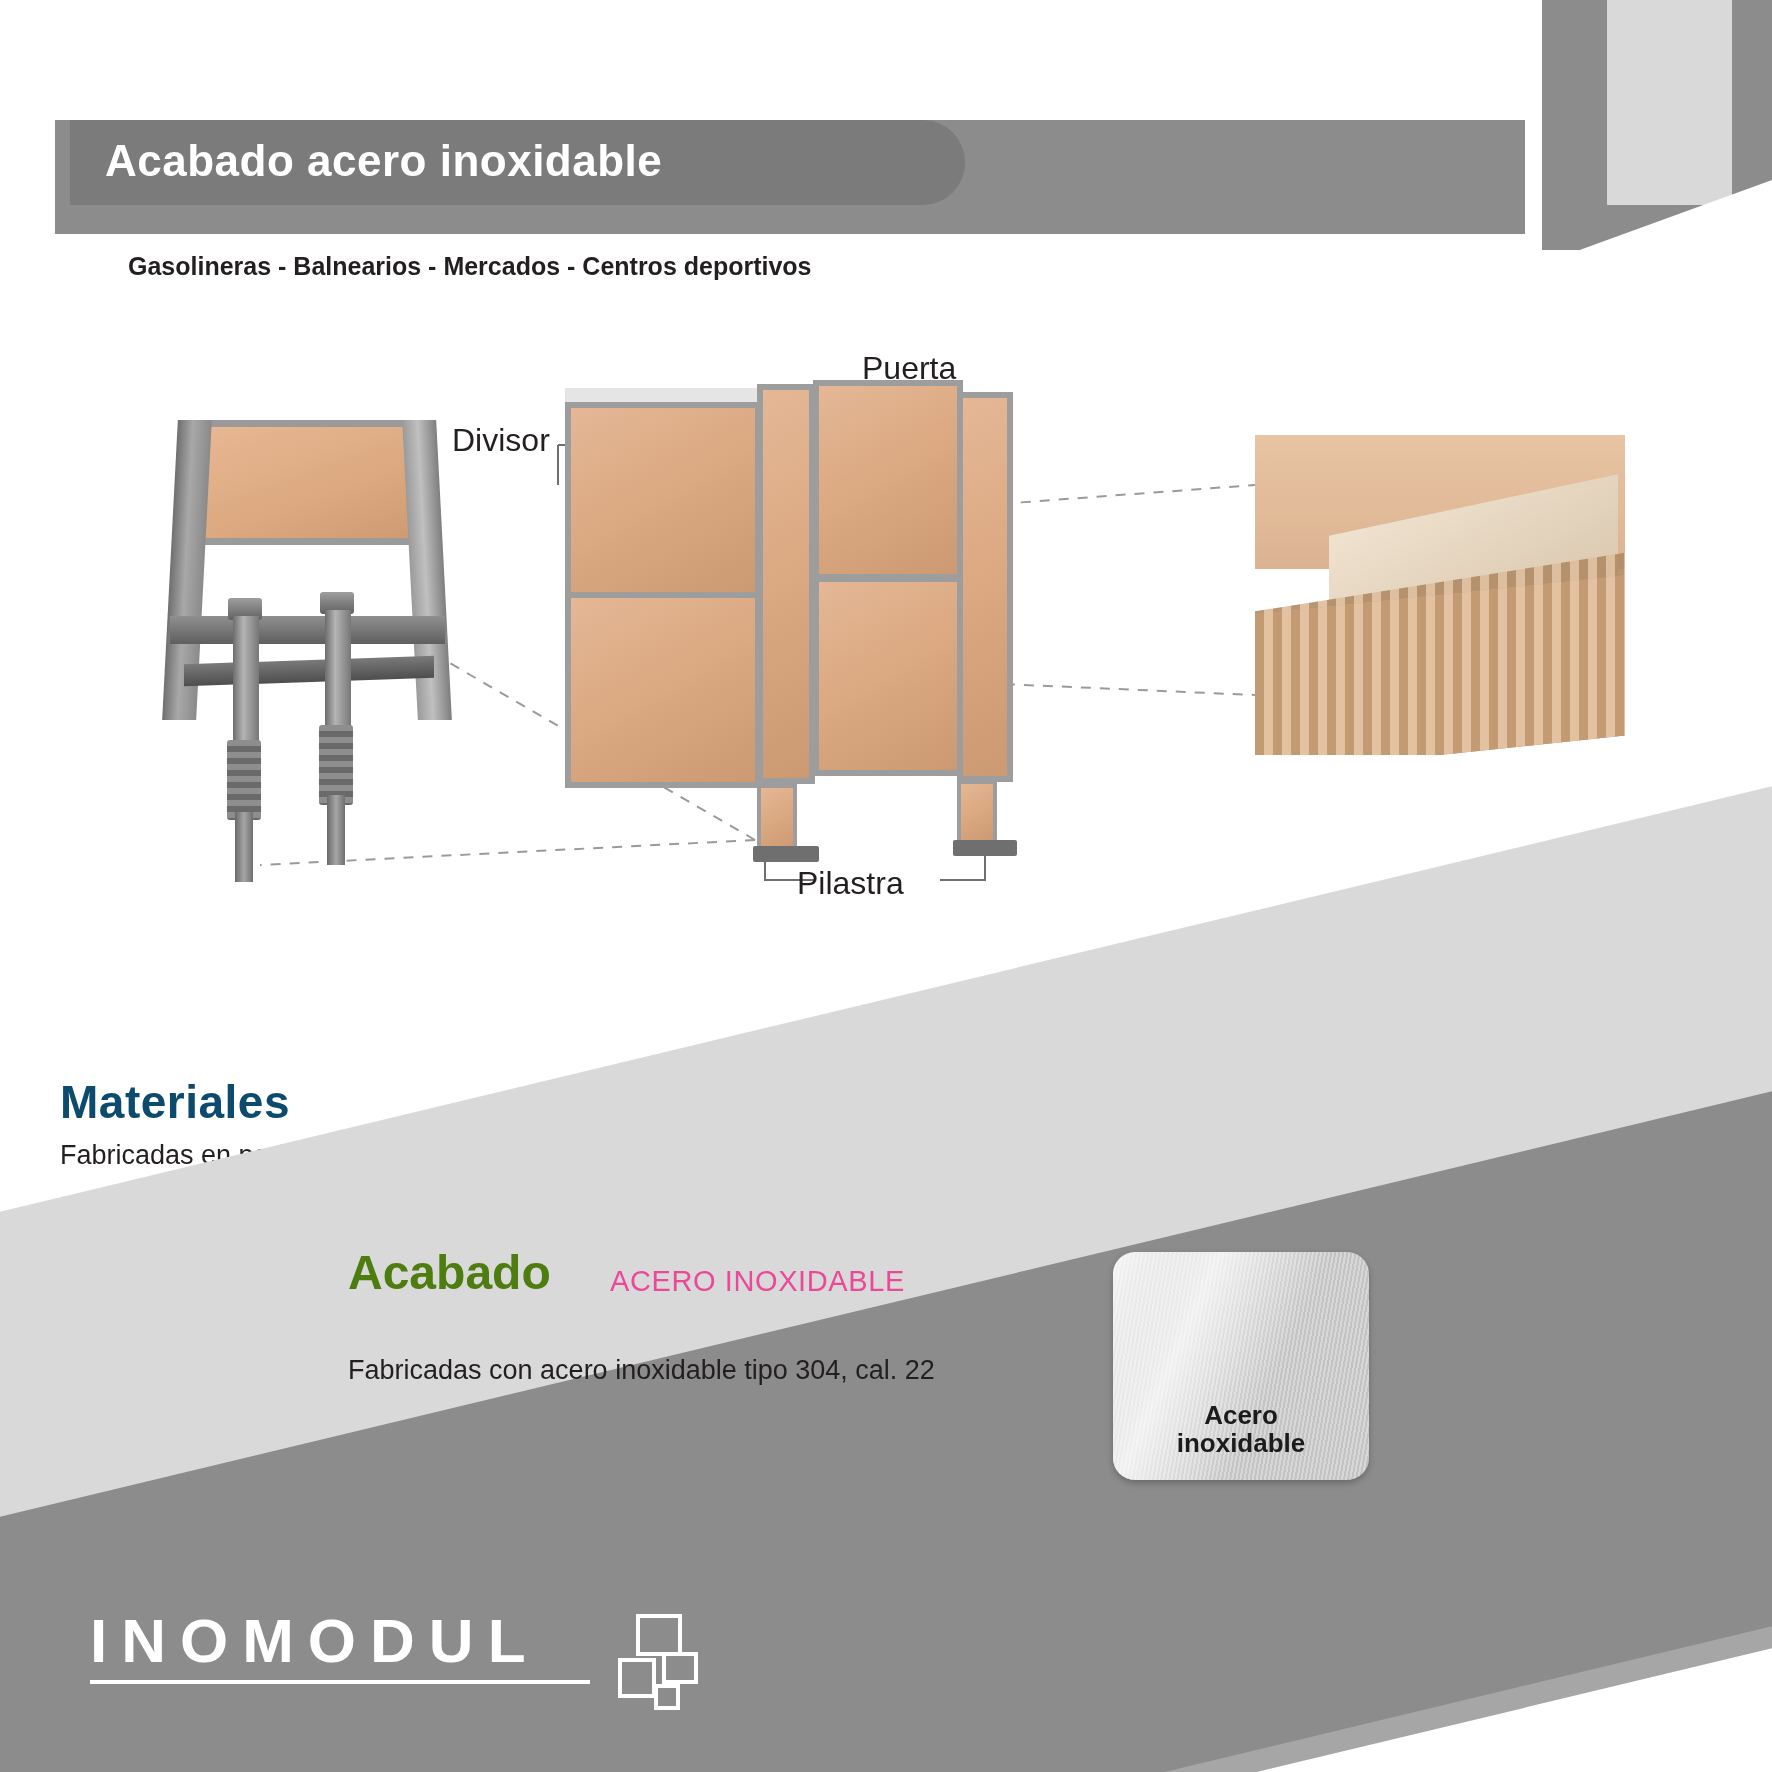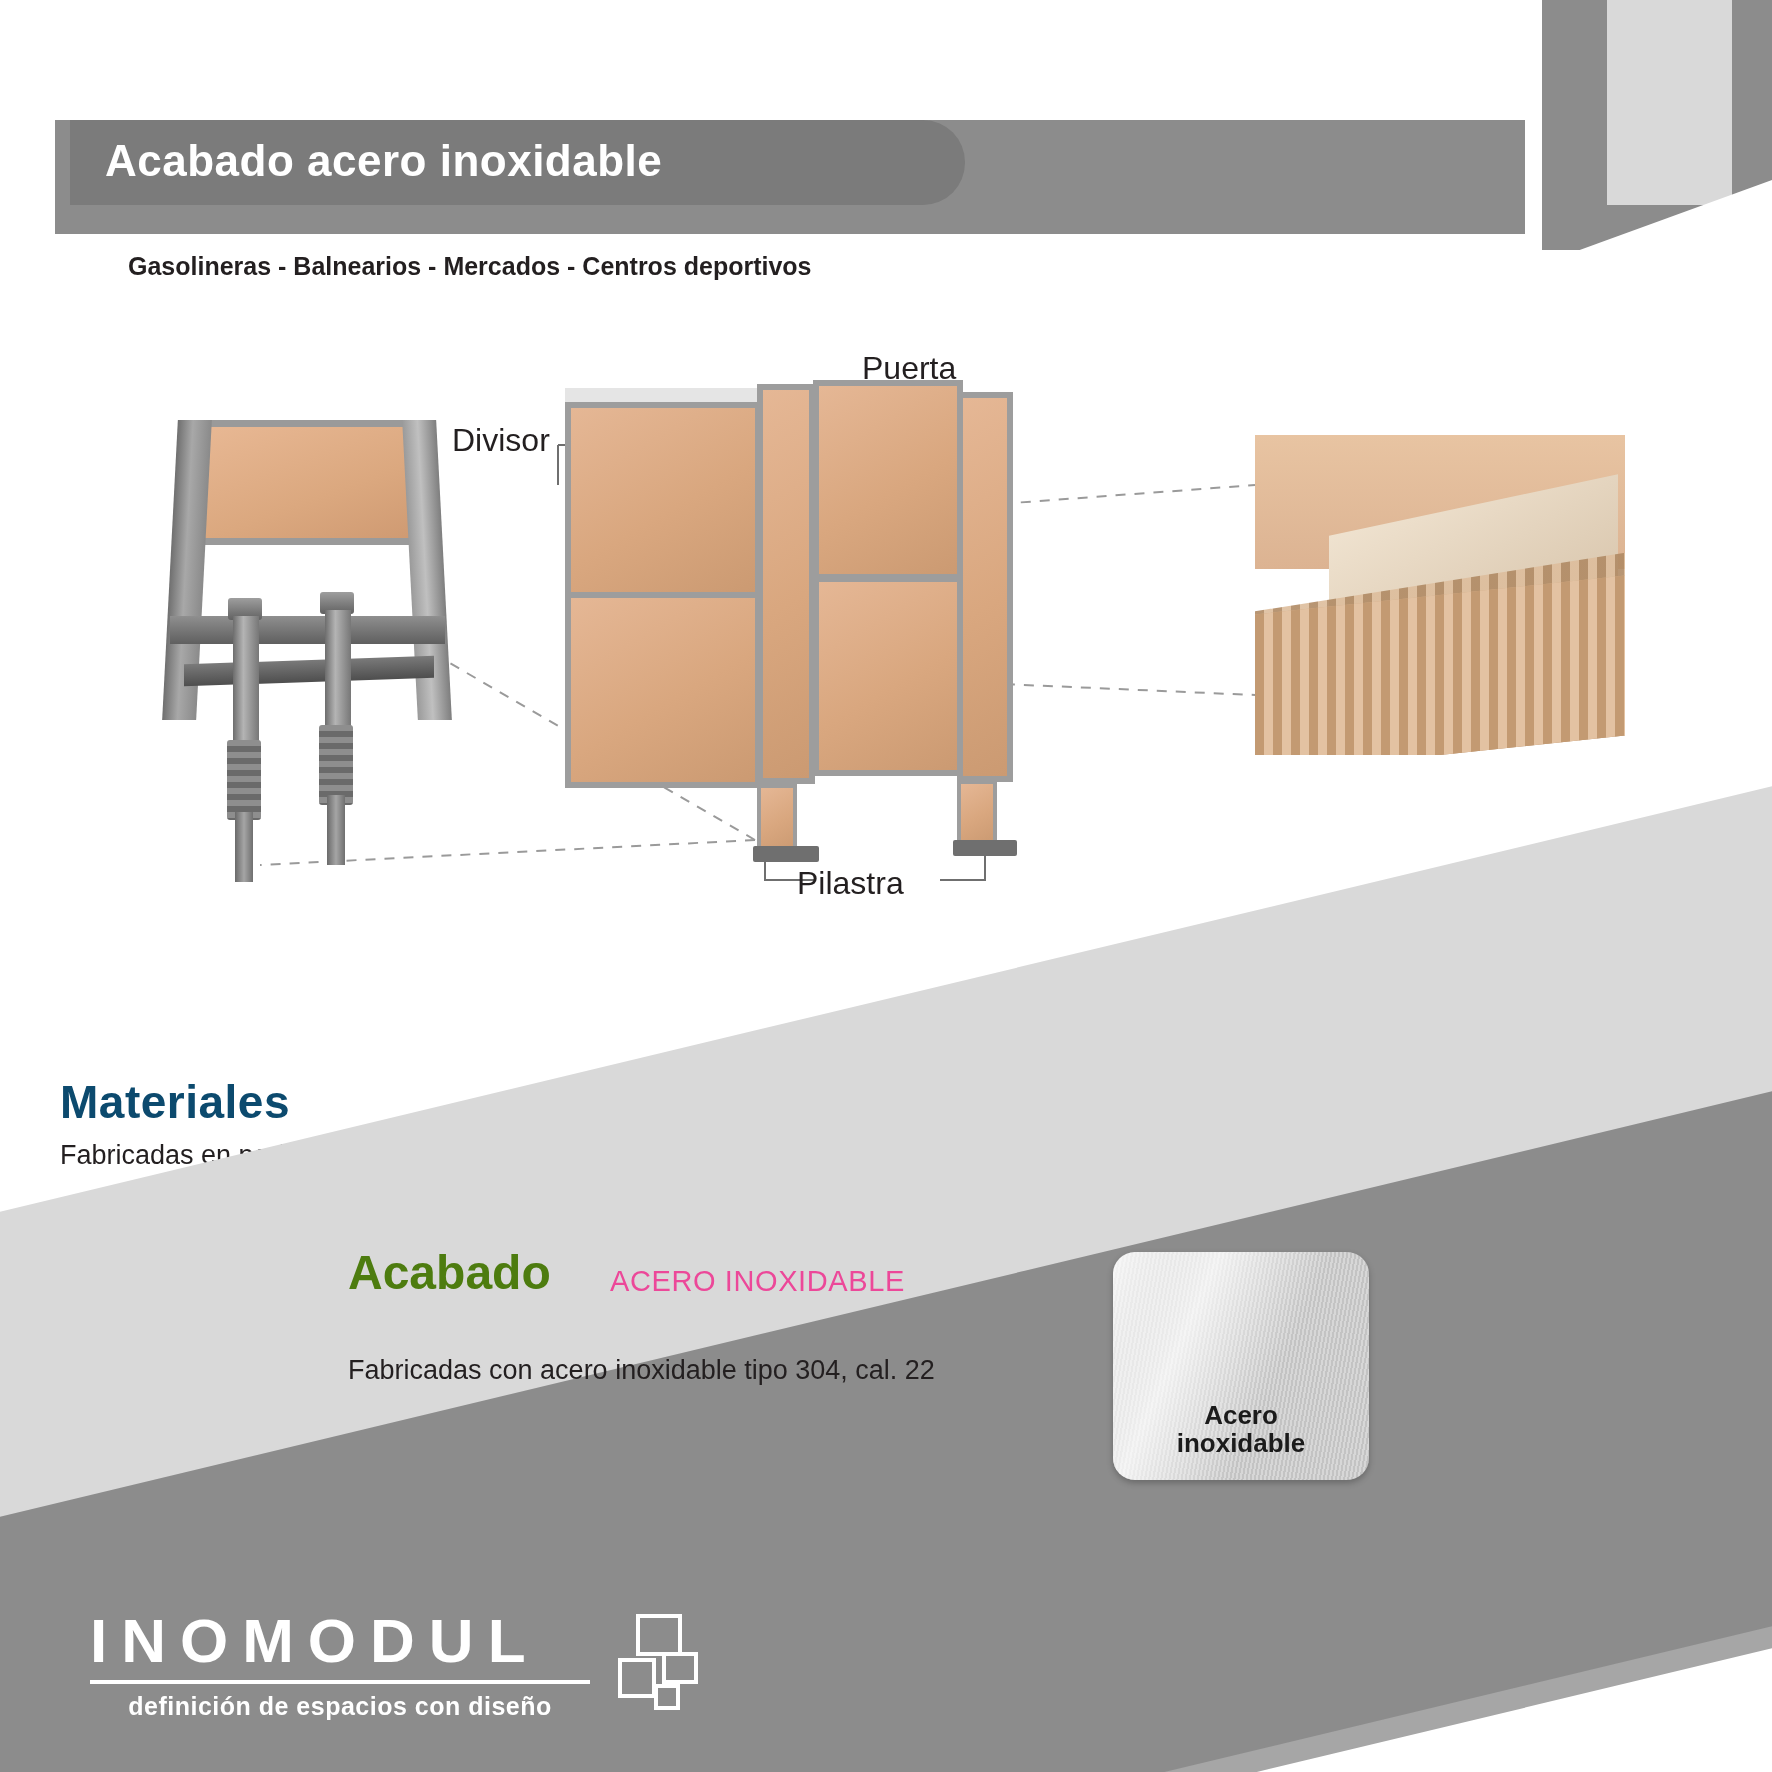--- a/index.html
+++ b/index.html
@@ -391,20 +391,19 @@
   <div class="swatch-gloss"></div>
   <div class="swatch-label">
     <span>Acero</span><br>
     <span>inoxidable</span>
   </div>
 </div>
 
 <div class="logo-wrap">
   <div class="logo-word">INOMODUL</div>
   <div class="logo-rule"></div>
-  <div class="logo-tag">definición de espacios con diseño</div>
   <div class="logo-mark">
     <i class="lm1"></i>
       <i class="lm2"></i>
       <i class="lm3"></i>
       <i class="lm4"></i>
   </div>
 </div>
 
 </body></html>

